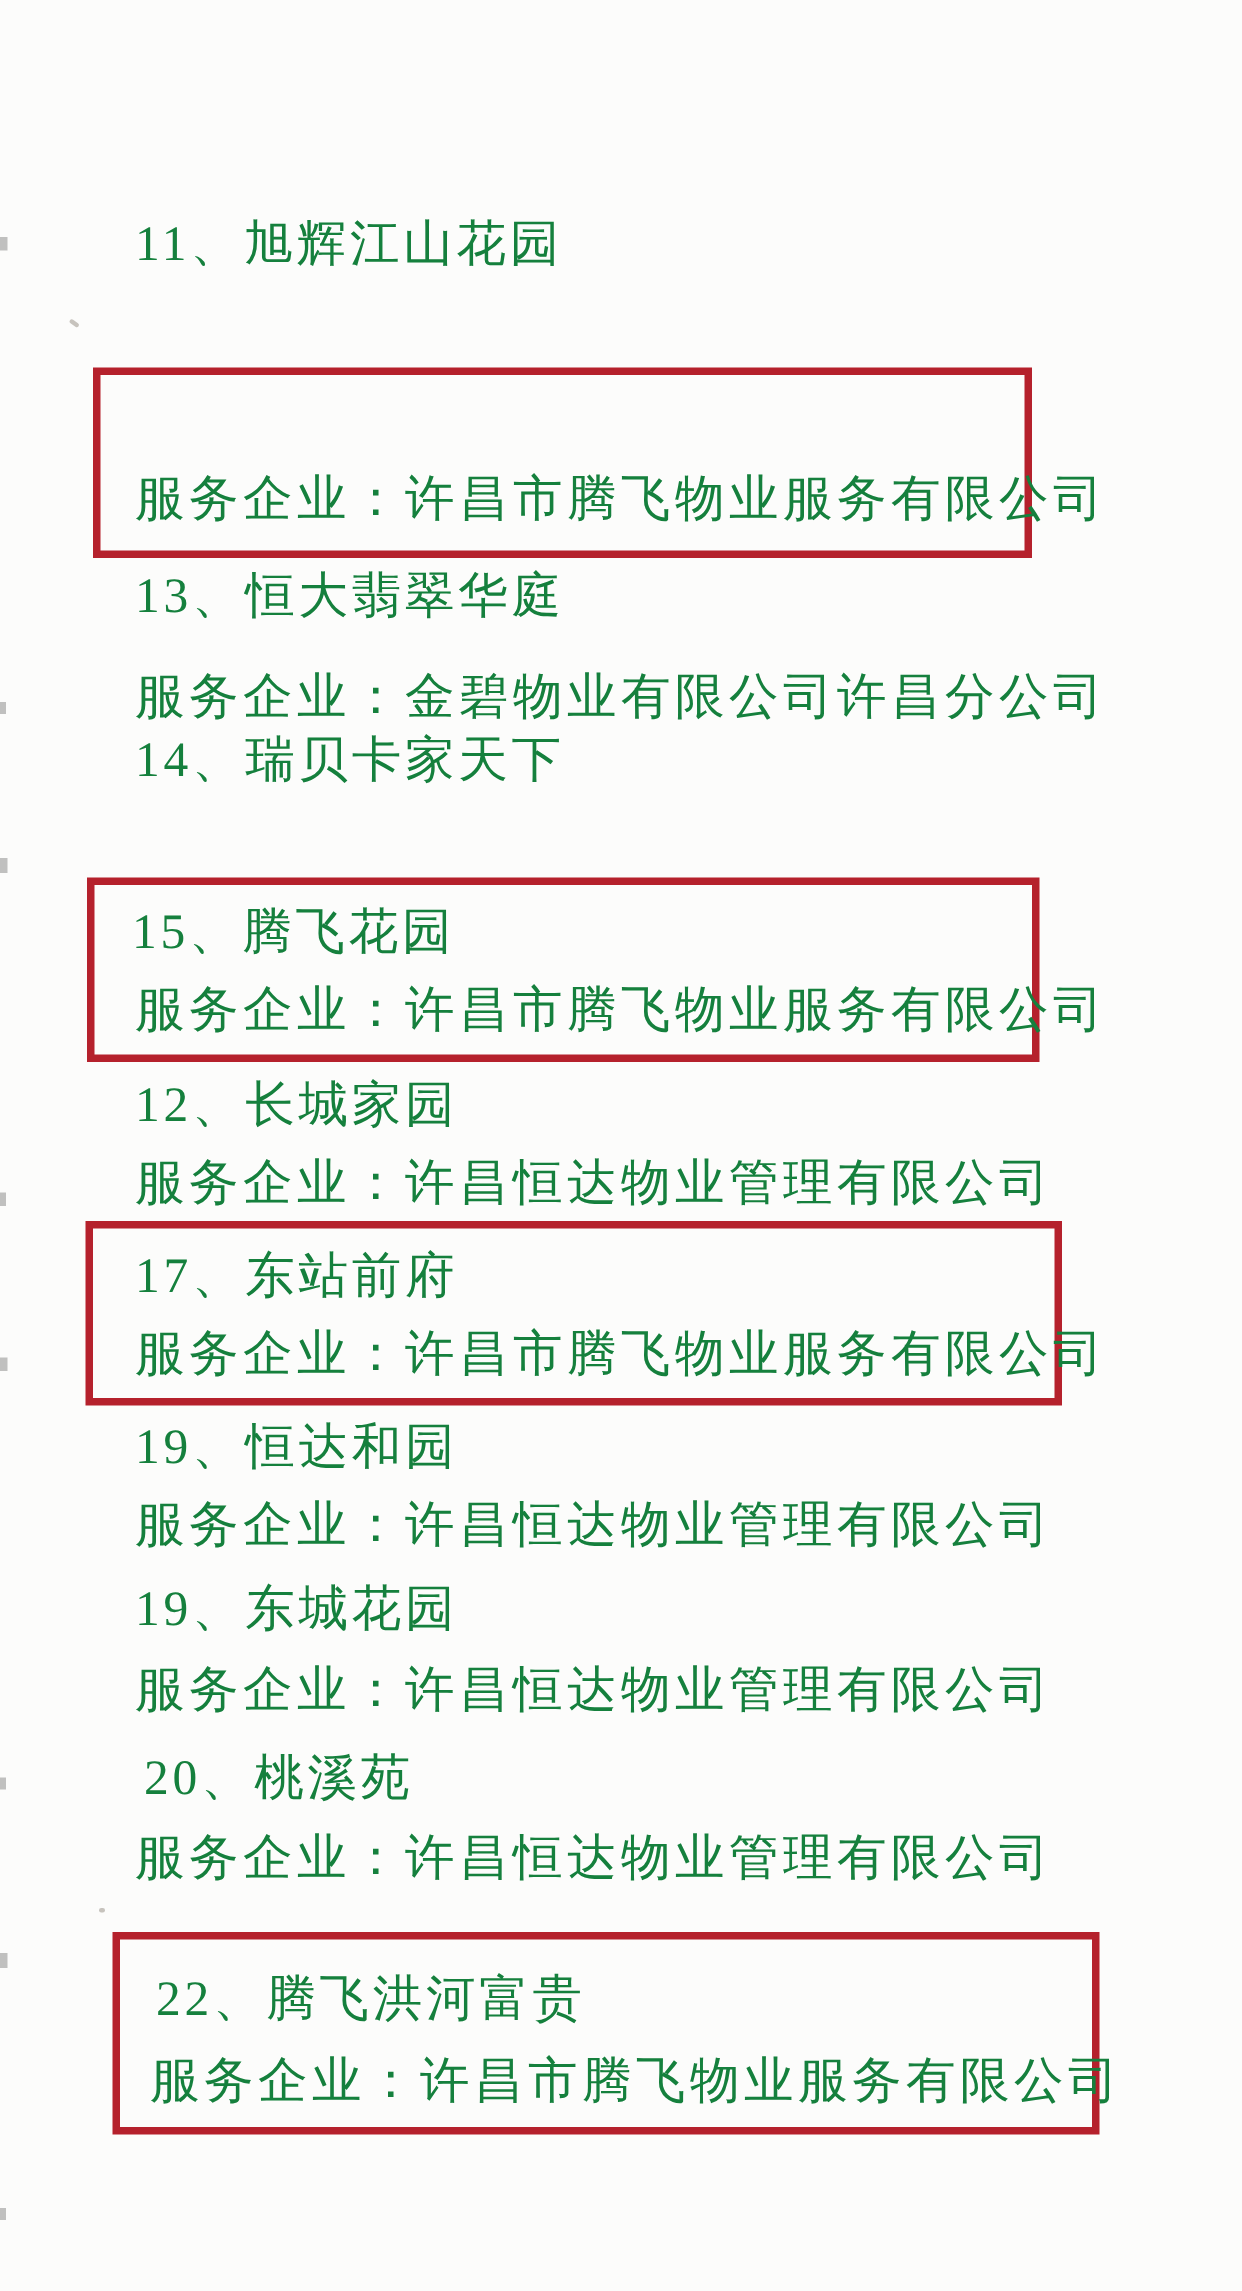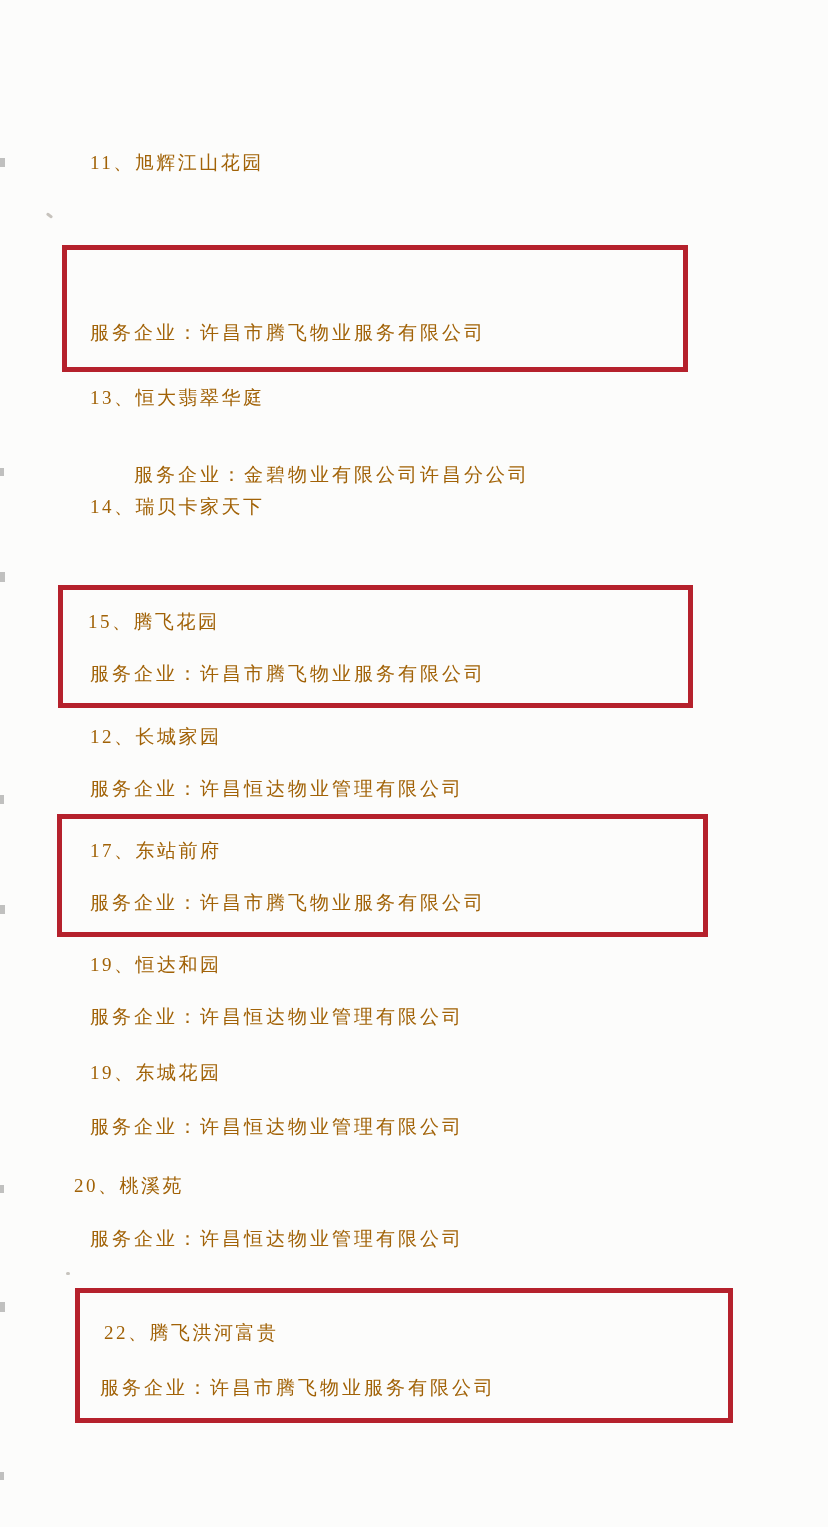--- a/index.html
+++ b/index.html
@@ -12,23 +12,23 @@
     width:828px;
     height:1527px;
     margin:0 auto;
     background:#fcfcfb;
     overflow:hidden;
     color:#242424;
   }
   .line{
     position:absolute;
     white-space:nowrap;
-    font-size:19px;
+    font-size:33px;
     line-height:30px;
-    color:#a16207;
+    color:#15803d;
   }
   .entry-label{letter-spacing:2.5px;}
   .entry-service{letter-spacing:3px;}
   .hl-box{
     position:absolute;
     border:5px solid #b5212c;
     box-sizing:border-box;
     background:transparent;
   }
   .artifact{
@@ -51,40 +51,40 @@
   <div class="hl-box" style="left:62px;top:245px;width:626px;height:127px;"></div>
   <div class="hl-box" style="left:58px;top:585px;width:635px;height:123px;"></div>
   <div class="hl-box" style="left:57px;top:814px;width:651px;height:123px;"></div>
   <div class="hl-box" style="left:75px;top:1288px;width:658px;height:135px;"></div>
 
   <div class="line entry-label" style="left:90px;top:148px;">11、旭辉江山花园</div>
 
   <div class="line entry-service" style="left:90px;top:318px;">服务企业：许昌市腾飞物业服务有限公司</div>
 
   <div class="line entry-label" style="left:90px;top:383px;">13、恒大翡翠华庭</div>
-  <div class="line entry-service" style="left:90px;top:460px;margin-left:44px;">服务企业：金碧物业有限公司许昌分公司</div>
+  <div class="line entry-service" style="left:90px;top:450px;">服务企业：金碧物业有限公司许昌分公司</div>
 
   <div class="line entry-label" style="left:90px;top:492px;">14、瑞贝卡家天下</div>
 
   <div class="line entry-label" style="left:88px;top:607px;">15、腾飞花园</div>
   <div class="line entry-service" style="left:90px;top:659px;">服务企业：许昌市腾飞物业服务有限公司</div>
 
   <div class="line entry-label" style="left:90px;top:722px;">12、长城家园</div>
   <div class="line entry-service" style="left:90px;top:774px;">服务企业：许昌恒达物业管理有限公司</div>
 
   <div class="line entry-label" style="left:90px;top:836px;">17、东站前府</div>
   <div class="line entry-service" style="left:90px;top:888px;">服务企业：许昌市腾飞物业服务有限公司</div>
 
   <div class="line entry-label" style="left:90px;top:950px;">19、恒达和园</div>
   <div class="line entry-service" style="left:90px;top:1002px;">服务企业：许昌恒达物业管理有限公司</div>
 
   <div class="line entry-label" style="left:90px;top:1058px;font-family:Liberation Serif, serif;">19、东城花园</div>
   <div class="line entry-service" style="left:90px;top:1112px;">服务企业：许昌恒达物业管理有限公司</div>
 
-  <div class="line entry-label" style="left:74px;top:1171px;">20、桃溪苑</div>
+  <div class="line entry-label" style="left:96px;top:1171px;">20、桃溪苑</div>
   <div class="line entry-service" style="left:90px;top:1224px;">服务企业：许昌恒达物业管理有限公司</div>
 
   <div class="line entry-label" style="left:104px;top:1318px;">22、腾飞洪河富贵</div>
   <div class="line entry-service" style="left:100px;top:1373px;">服务企业：许昌市腾飞物业服务有限公司</div>
 
   <div class="artifact" style="left:0;top:158px;width:5px;height:9px;"></div>
   <div class="artifact" style="left:0;top:468px;width:4px;height:8px;"></div>
   <div class="artifact" style="left:0;top:572px;width:5px;height:10px;"></div>
   <div class="artifact" style="left:0;top:795px;width:4px;height:9px;"></div>
   <div class="artifact" style="left:0;top:905px;width:5px;height:9px;"></div>

